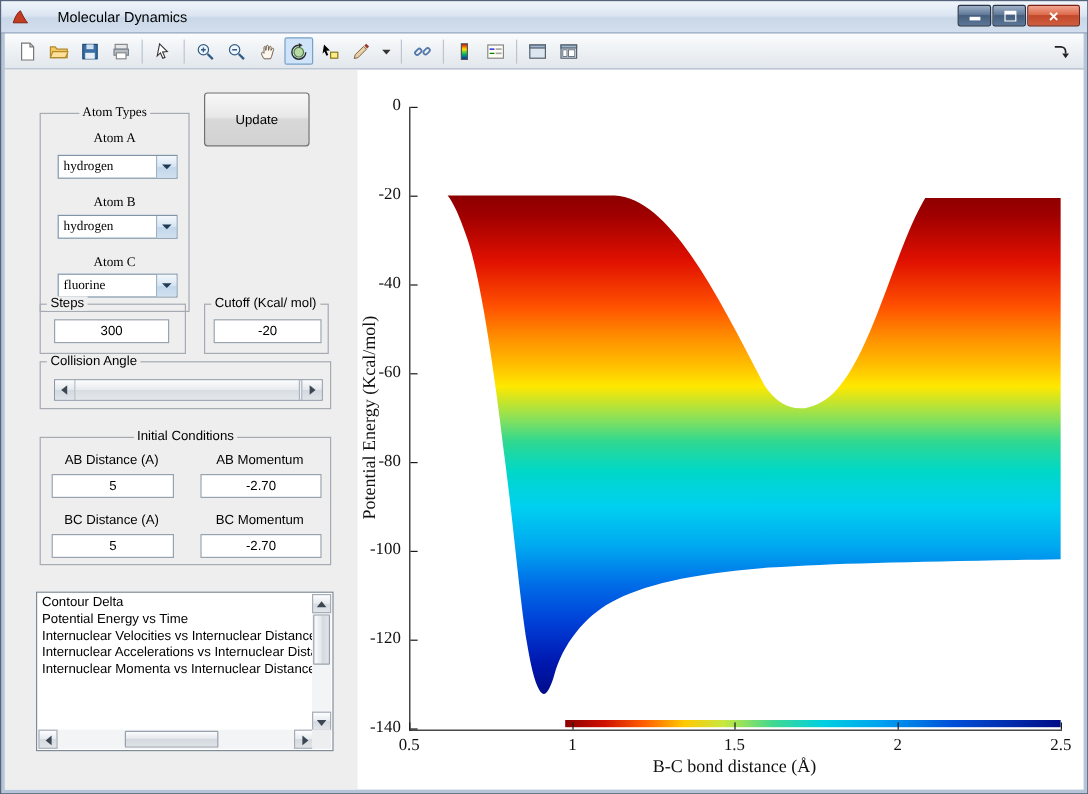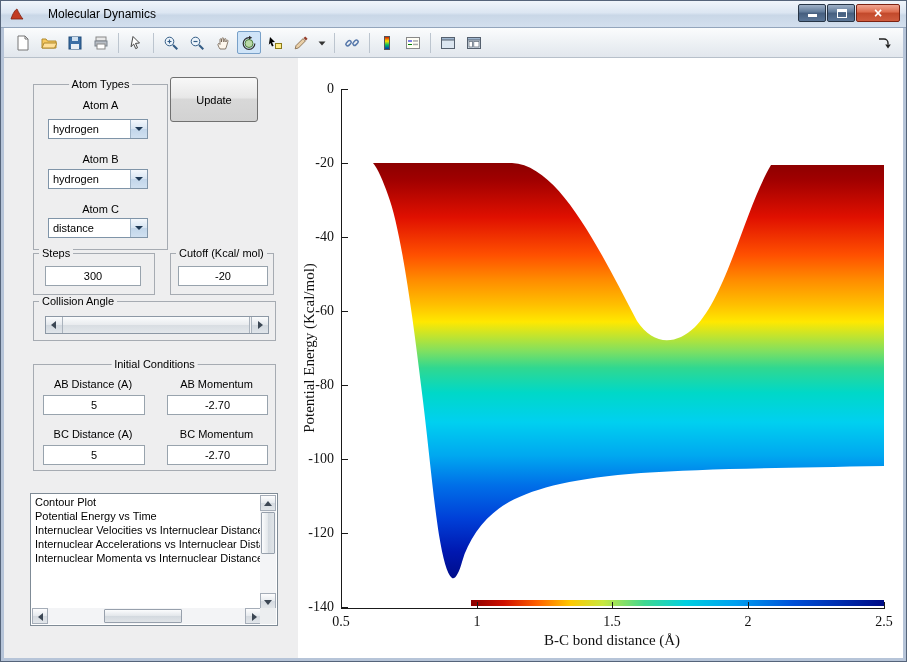--- a/index.html
+++ b/index.html
@@ -263,39 +263,39 @@
       <svg viewBox="0 0 16 16">
           <path d="M3 4h5a4 4 0 0 1 4 4v1.5" fill="none" stroke="#222" stroke-width="1.4"></path>
           <path d="M9.2 9.5h5.6L12 13.6z" fill="#222"></path>
         </svg>
     </div>
   </div>
 
   <div class="content">
     <div class="left-bg"></div>
 
-    <div class="group" style="left:29px;top:26px;width:135px;height:166px;">
+    <div class="group" style="left:29px;top:36px;width:125px;height:166px;font-family:Liberation Serif, serif;">
       <span class="gtitle center">Atom Types</span>
       <div class="lbl center" style="left:0;top:14px;width:100%;">Atom A</div>
       <div class="combo" style="left:14px;top:34px;width:100px;">
         <span class="ctext">hydrogen</span>
         <span class="cbtn">
             <span class="tri"></span>
           </span>
       </div>
       <div class="lbl center" style="left:0;top:68px;width:100%;">Atom B</div>
       <div class="combo" style="left:14px;top:84px;width:100px;">
         <span class="ctext">hydrogen</span>
         <span class="cbtn">
             <span class="tri"></span>
           </span>
       </div>
       <div class="lbl center" style="left:0;top:118px;width:100%;">Atom C</div>
       <div class="combo" style="left:14px;top:133px;width:100px;">
-        <span class="ctext">distance</span>
+        <span class="ctext">fluorine</span>
         <span class="cbtn">
             <span class="tri"></span>
           </span>
       </div>
     </div>
 
     <div class="btn-update" style="left:166px;top:19px;width:88px;height:45px;">Update</div>
 
 
 
@@ -329,21 +329,21 @@
       <input class="edit" style="left: 9px; top: 30px; width: 102px;" value="5">
       <input class="edit" style="left: 133px; top: 30px; width: 101px;" value="-2.70">
       <div class="lbl center" style="left:0;top:63px;width:118px;">BC Distance (A)</div>
       <div class="lbl center" style="left:122px;top:63px;width:121px;">BC Momentum</div>
       <input class="edit" style="left: 9px; top: 80px; width: 102px;" value="5">
       <input class="edit" style="left: 133px; top: 80px; width: 101px;" value="-2.70">
     </div>
 
     <div class="listbox" style="left:26px;top:435px;width:248px;height:133px;">
       <div class="list-items">
-        <div class="list-item">Contour Plot</div>
+        <div class="list-item">Contour Delta</div>
         <div class="list-item">Potential Energy vs Time</div>
         <div class="list-item">Internuclear Velocities vs Internuclear Distance</div>
         <div class="list-item">Internuclear Accelerations vs Internuclear Dista</div>
         <div class="list-item">Internuclear Momenta vs Internuclear Distance</div>
       </div>
       <div class="sb-v">
         <span class="sb-btn" style="left:0;top:0;">
             <span class="tri-u"></span>
           </span>
         <span class="sb-thumb" style="left:1px;top:17px;width:14px;height:42px;"></span>

